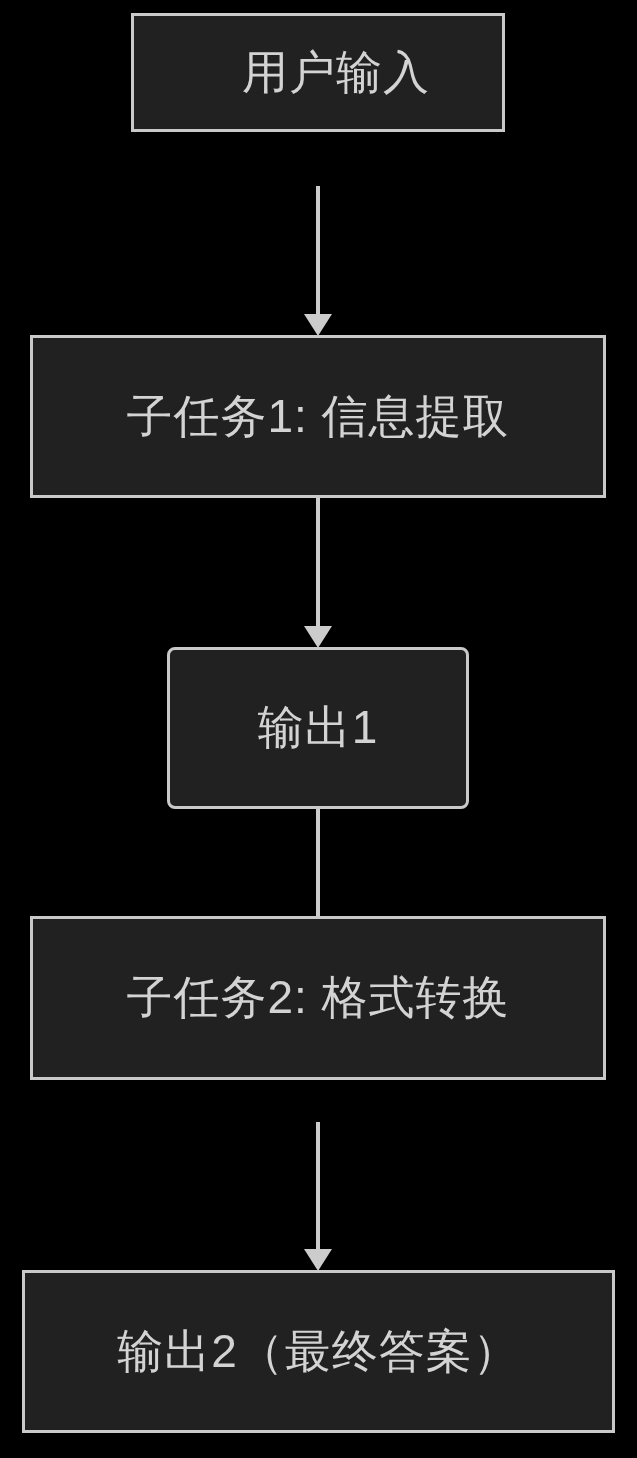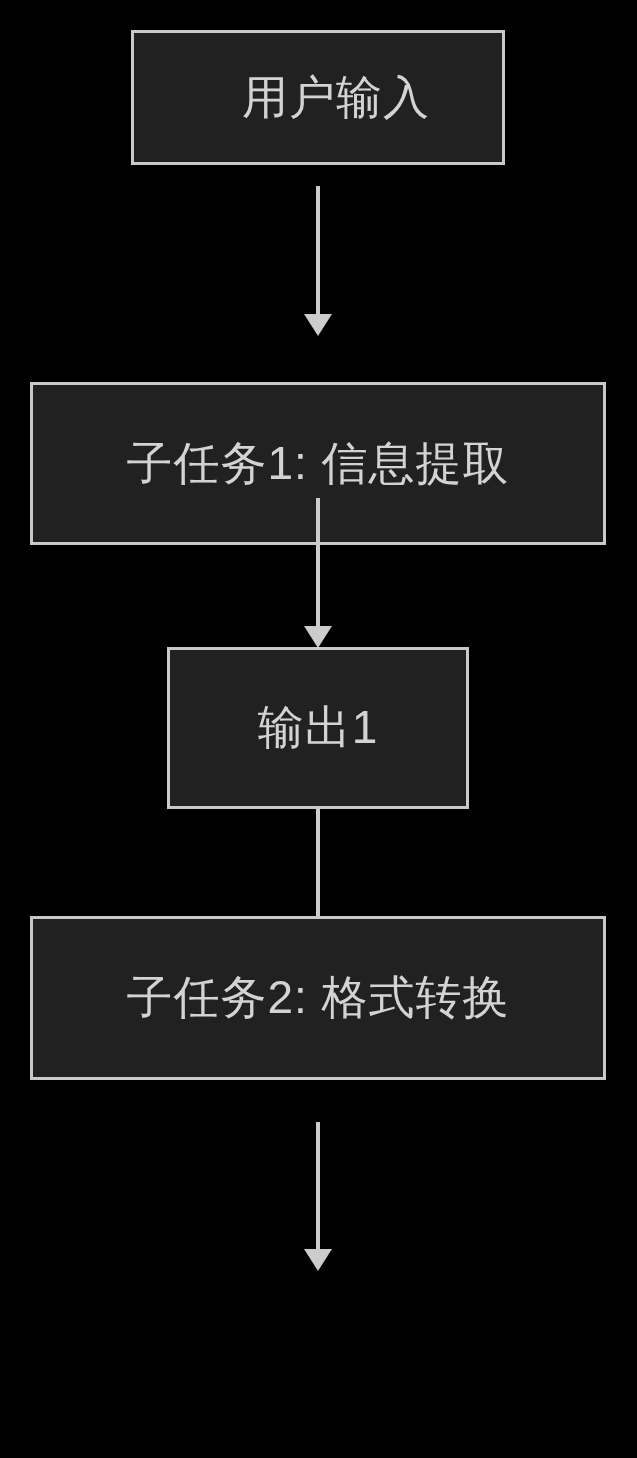--- a/index.html
+++ b/index.html
@@ -22,23 +22,23 @@
     border: 3px solid #c9c9c9;
     color: #d3d3d3;
     font-size: 46px;
     letter-spacing: 1px;
     display: flex;
     align-items: center;
     justify-content: center;
     text-align: center;
     white-space: nowrap;
   }
-  .node-1 { left: 131px; top: 30px;   width: 374px; height: 135px; padding-left: 36px; }
-  .node-2 { left: 30px;  top: 335px;  width: 576px; height: 163px; margin-top: 47px; }
-  .node-3 { left: 167px; top: 647px;  width: 302px; height: 162px; }
+  .node-1 { left: 131px; top: 13px;   width: 374px; height: 119px; padding-left: 36px; }
+  .node-2 { left: 30px;  top: 335px;  width: 576px; height: 163px; }
+  .node-3 { left: 167px; top: 647px;  width: 302px; height: 162px; border-radius: 8px; }
   .node-4 { left: 30px;  top: 916px;  width: 576px; height: 164px; }
   .node-5 { left: 22px;  top: 1270px; width: 593px; height: 163px; }
 
   .arrow-stem {
     position: absolute;
     left: 316px;
     width: 4px;
     background: #cccccc;
   }
   .stem-1 { top: 186px;  height: 128px; }
@@ -86,14 +86,17 @@
   <div class="arrow-stem stem-3"></div>
   <div class="arrow-head head-3"></div>
 
   <div class="node node-4">
     <span>子任务2: 格式转换</span>
   </div>
 
   <div class="arrow-stem stem-4"></div>
   <div class="arrow-head head-4"></div>
 
+  <div class="node node-5">
+    <span>输出2（最终答案）</span>
+  </div>
 
 </div>
 
 </body></html>

